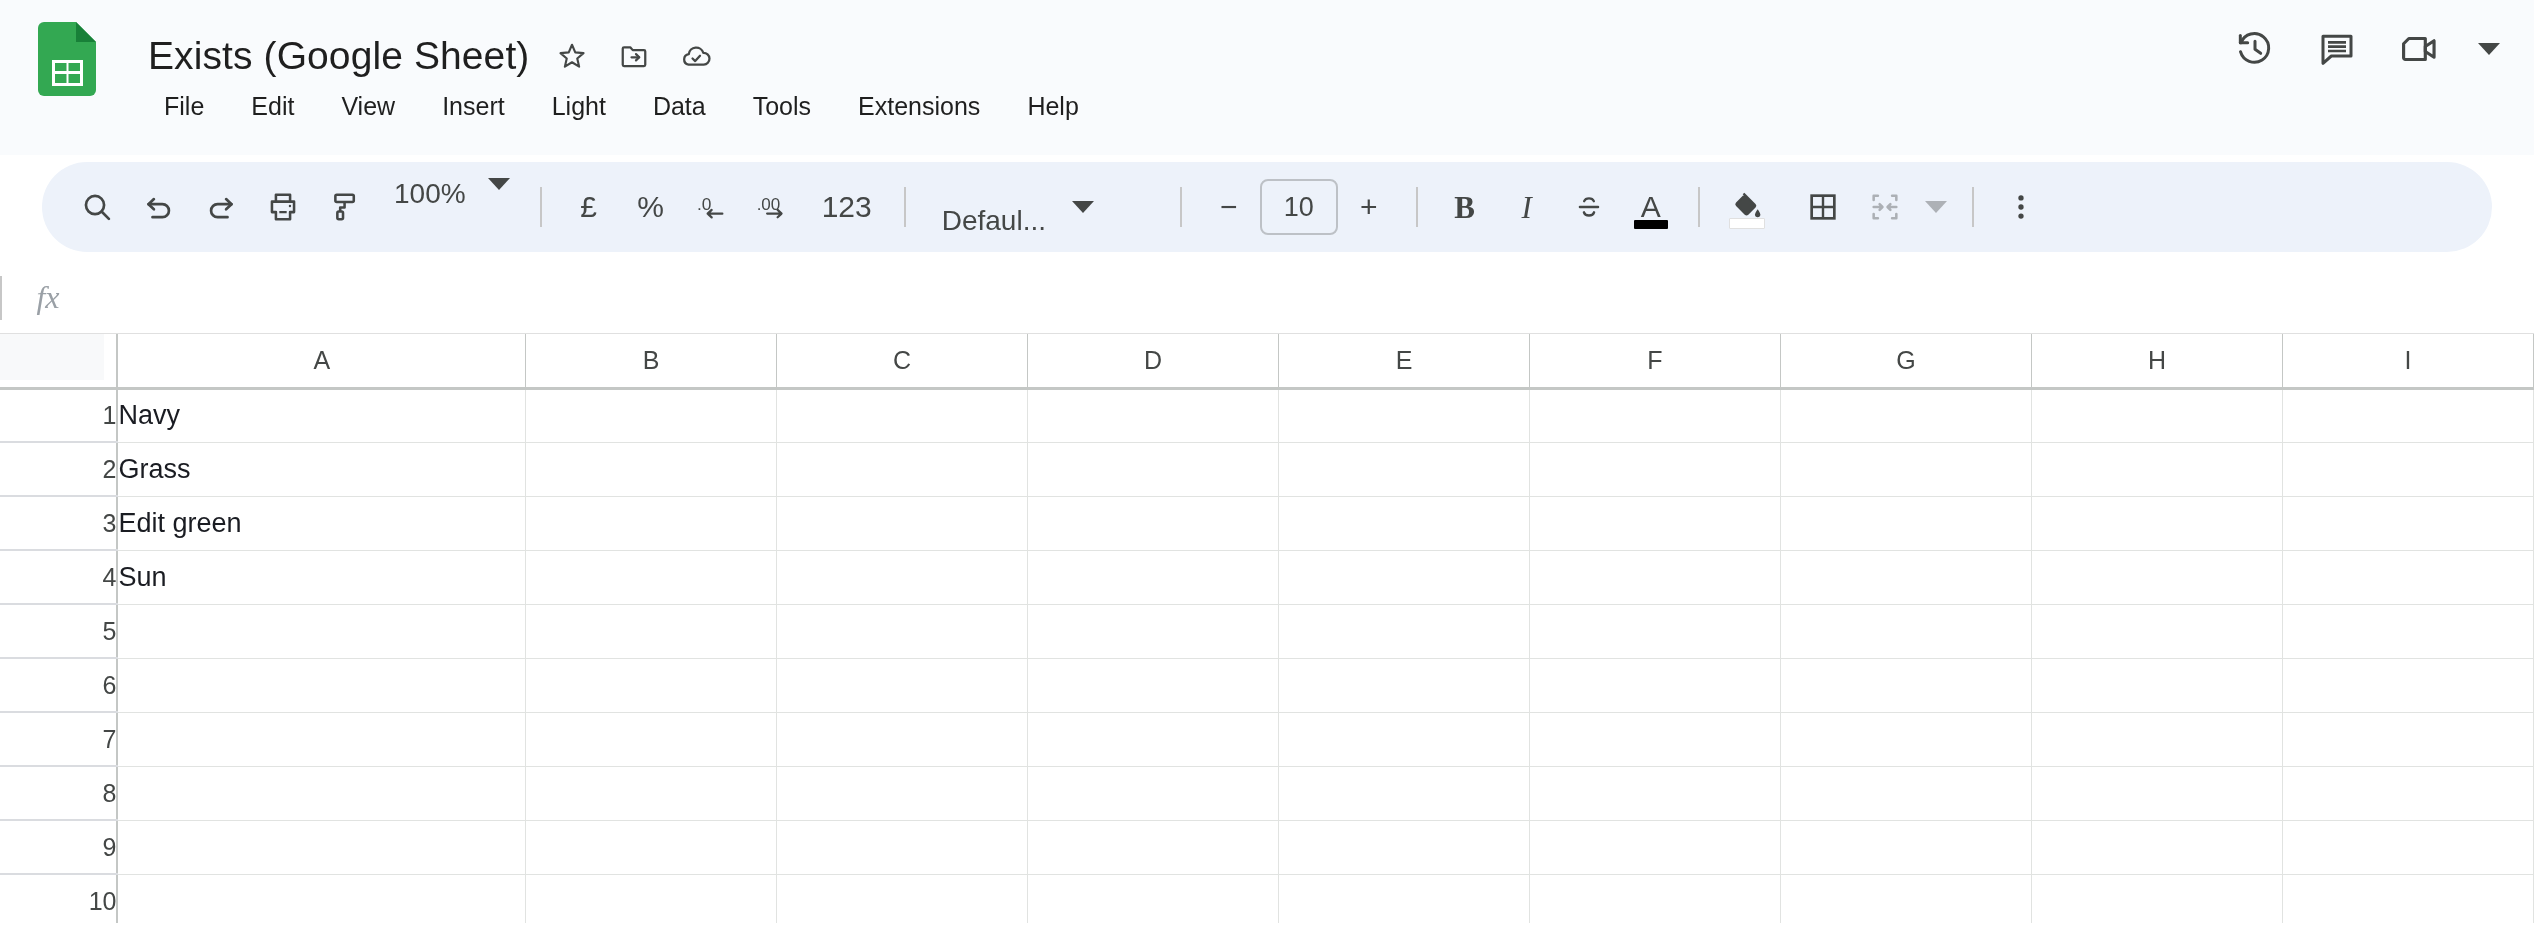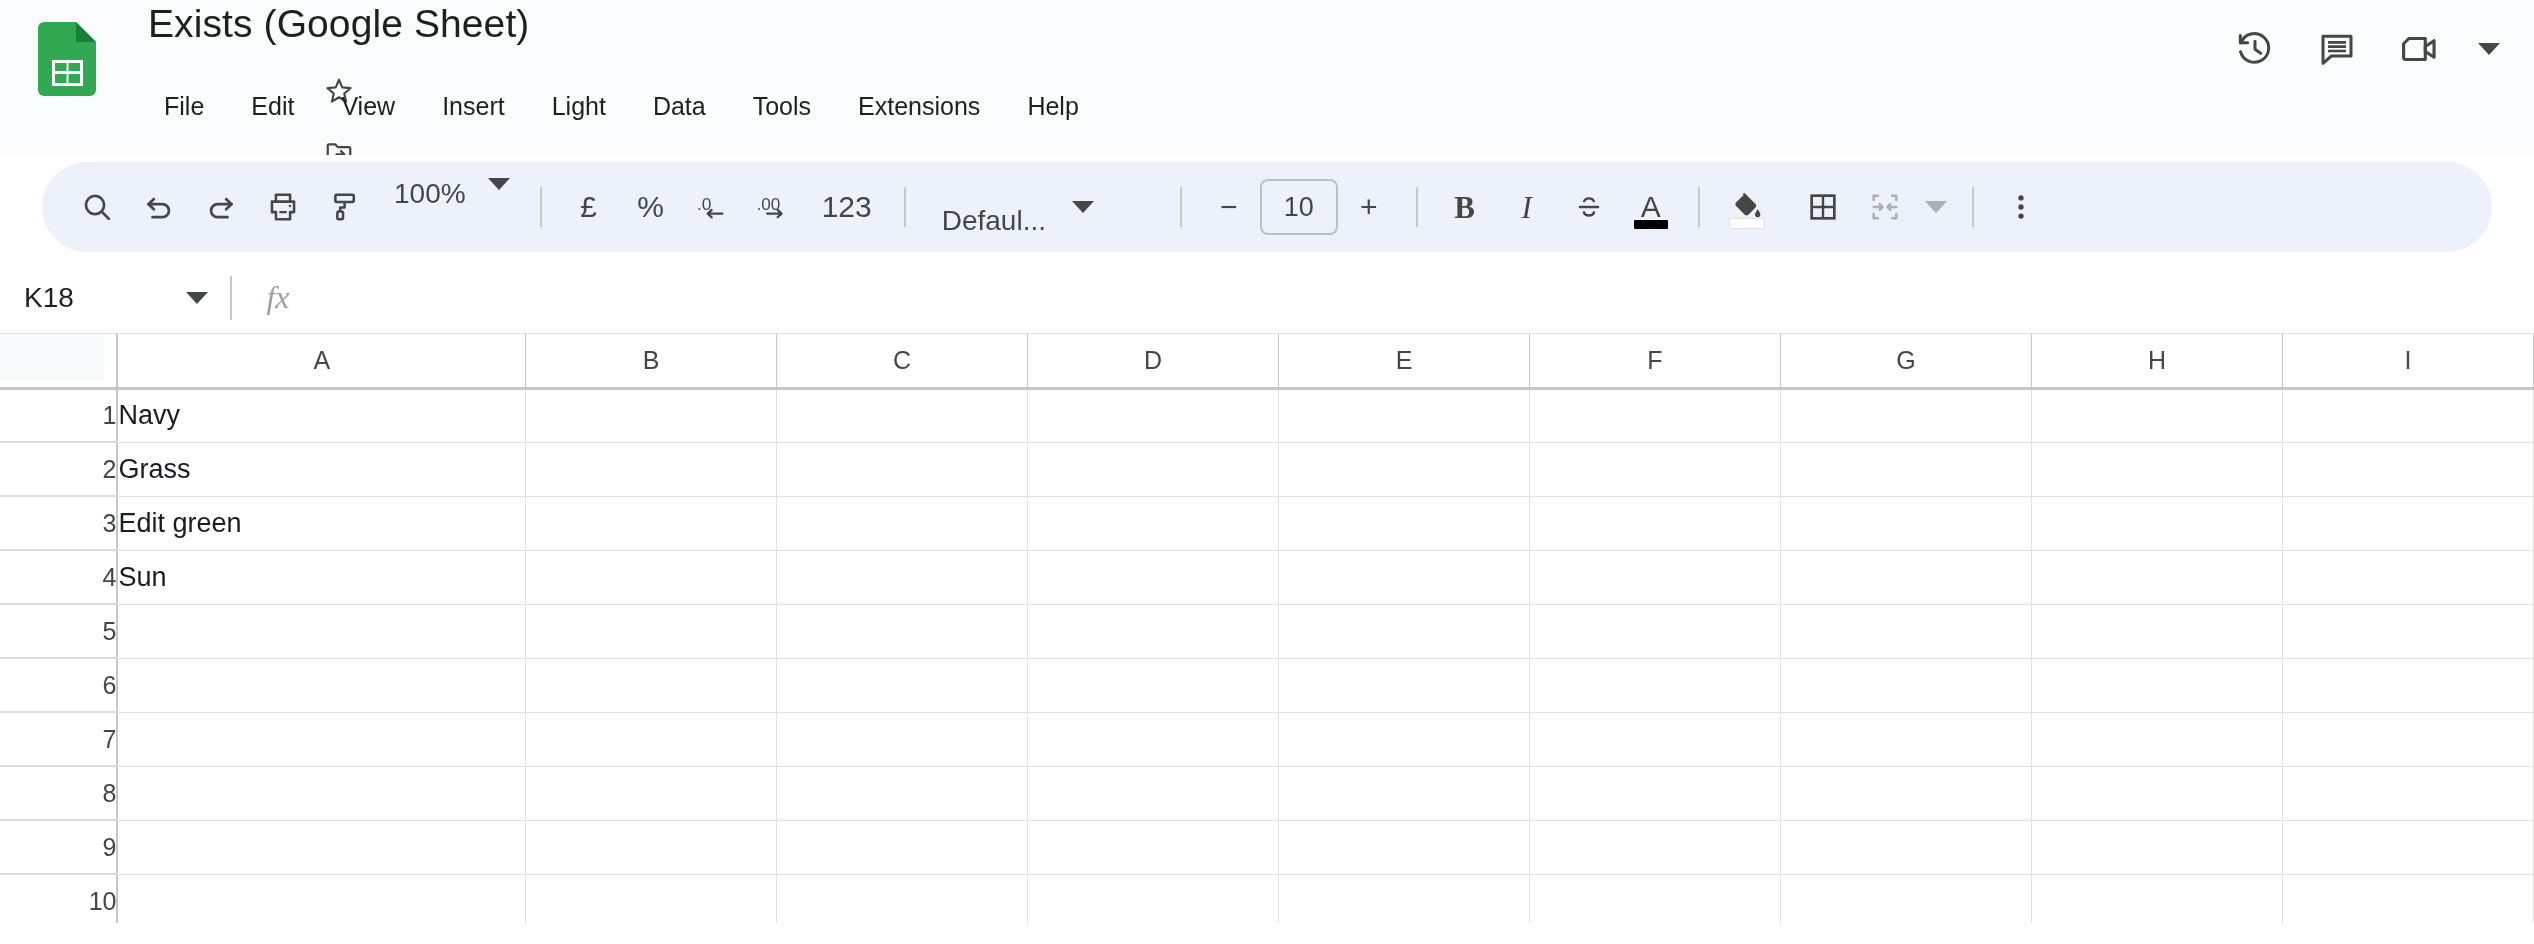--- a/index.html
+++ b/index.html
@@ -25,25 +25,24 @@
   .doc-logo {
     position: absolute;
     left: 38px;
     top: 22px;
     width: 58px;
     height: 74px;
   }
   .title-row {
     position: absolute;
     left: 148px;
-    top: 0;
+    top: 32px;
     display: flex;
     align-items: center;
     gap: 24px;
-    flex-direction: column;
   }
   .doc-title {
     font-size: 39px;
     color: #1f1f1f;
     line-height: 48px;
     letter-spacing: 0.1px;
     white-space: nowrap;
   }
   .title-icon {
     width: 38px;
@@ -543,24 +542,20 @@
         <circle cx="12" cy="5.2" r="2"></circle>
         <circle cx="12" cy="12" r="2"></circle>
         <circle cx="12" cy="18.8" r="2"></circle>
       </svg>
     </div>
 
   </div>
 </div>
 
 <div class="formula-bar">
-  <div class="namebox">
-    <span class="namebox-text">K18</span>
-    <span class="caret"></span>
-  </div>
   <div class="fb-sep"></div>
   <div class="fx">fx</div>
   <div class="formula-input"></div>
 </div>
 
 <div class="grid">
   <table class="sheet">
     <colgroup>
       <col style="width:110px">
       <col style="width:382px">

